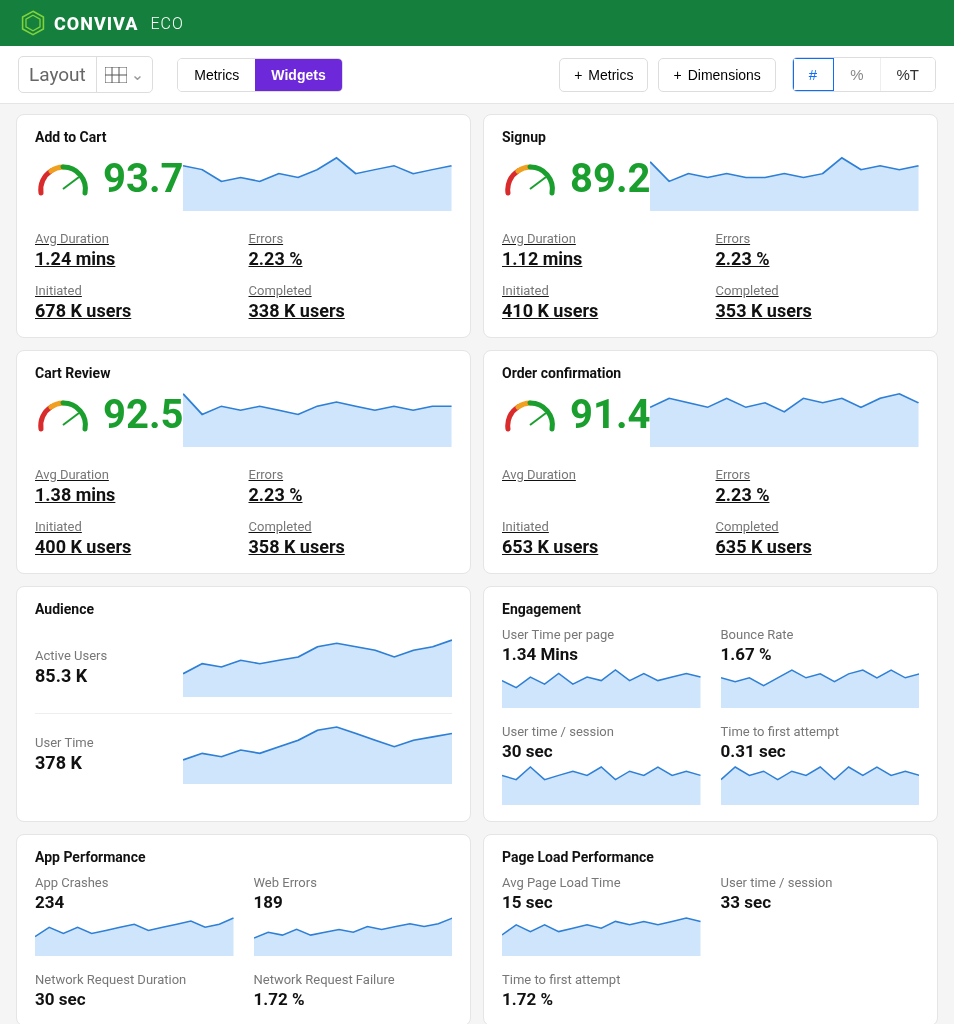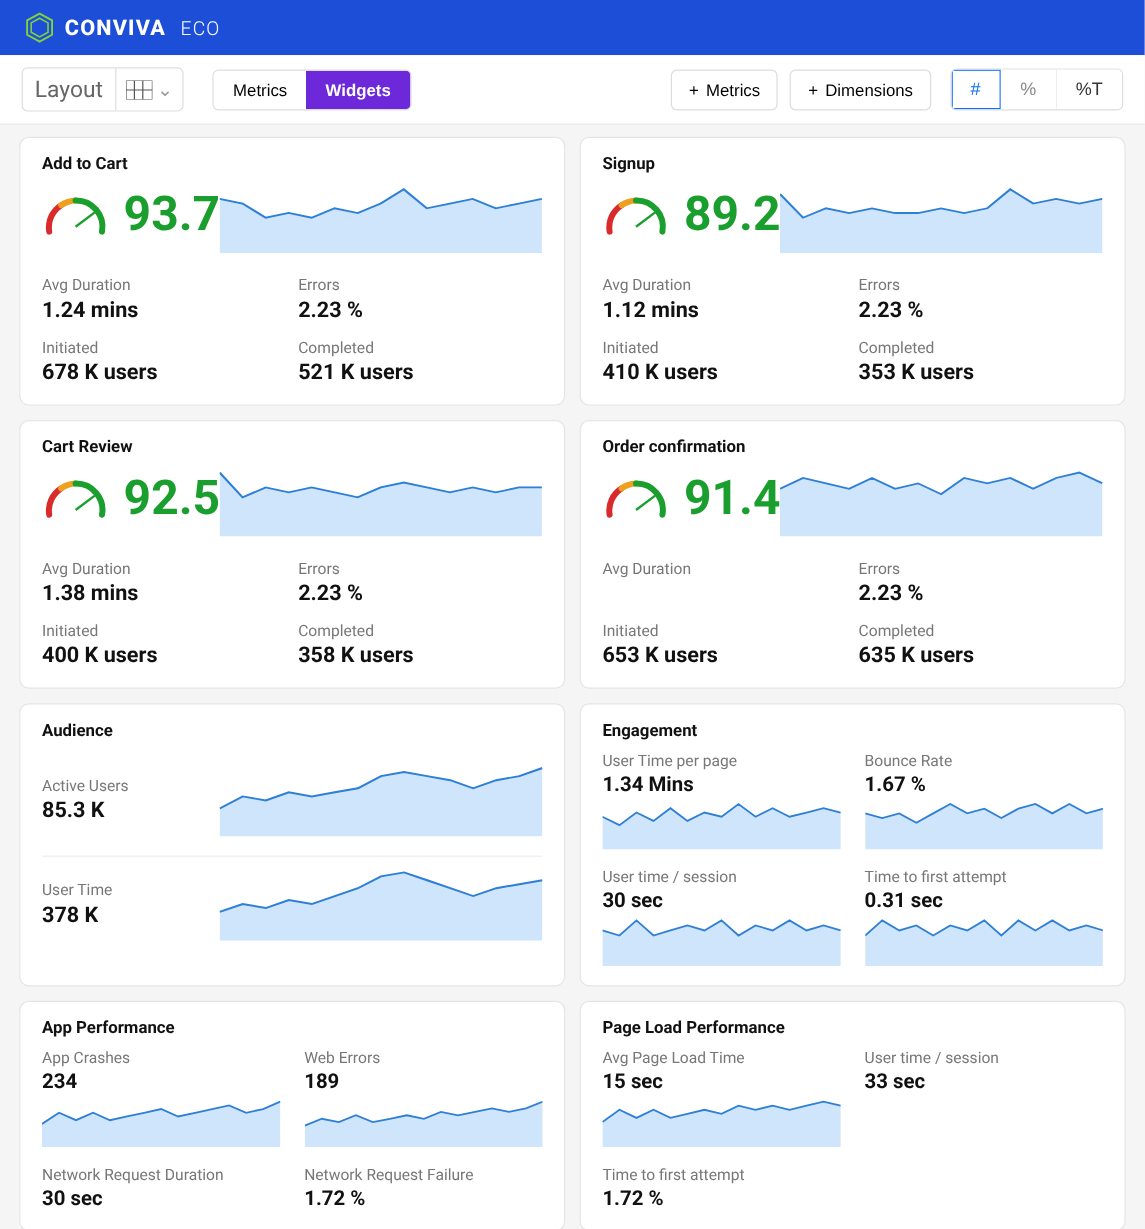--- a/index.html
+++ b/index.html
@@ -1,17 +1,17 @@
 <!DOCTYPE html>
 <html><head>
 <meta charset="utf-8">
 <style>
 * { margin: 0; padding: 0; box-sizing: border-box; }
 body { font-family: -apple-system, BlinkMacSystemFont, "Segoe UI", Roboto, "Helvetica Neue", sans-serif; background: #f5f5f5; color: #111; width: 954px; }
-.top-bar { background: #1d4ed8; height: 46px; display: flex; align-items: center; padding: 16px 20px; }
+.top-bar { background: #15803d; height: 46px; display: flex; align-items: center; padding: 16px 20px; }
 .logo-wrap { display: flex; align-items: center; gap: 8px; color: #fff; }
 .logo-text { font-weight: 800; letter-spacing: 1px; font-size: 18px; }
 .logo-sub { font-weight: 300; font-size: 16px; margin-left: 4px; letter-spacing: 1px; }
 .toolbar { background: #fff; border-bottom: 1px solid #e5e5e5; padding: 10px 18px; display: flex; align-items: center; gap: 10px; }
 .layout-select { display: flex; align-items: center; border: 1px solid #ddd; border-radius: 5px; overflow: hidden; }
 .layout-label { padding: 6px 10px; font-size: 19px; color: #666; border-right: 1px solid #ddd; }
 .layout-icon-btn { padding: 4px 8px; display: flex; align-items: center; gap: 4px; cursor: pointer; }
 .tabs-wrap { display: flex; border: 1px solid #ddd; border-radius: 5px; overflow: hidden; margin-left: 14px; }
 .tab { padding: 8px 16px; font-size: 14px; cursor: pointer; background: #fff; border: none; }
 .tab.active { background: #6d28d9; color: #fff; font-weight: 600; }
@@ -21,21 +21,21 @@
 .format-btn { padding: 8px 16px; font-size: 15px; background: #fff; border: none; border-right: 1px solid #eee; cursor: pointer; color: #888; }
 .format-btn:last-child { border-right: none; }
 .format-btn.active { color: #0d6efd; outline: 1px solid #0d6efd; outline-offset: -1px; }
 .grid { padding: 10px 16px; display: grid; grid-template-columns: 1fr 1fr; gap: 12px; }
 .card { background: #fff; border: 1px solid #e5e5e5; border-radius: 8px; padding: 14px 18px 16px; }
 .card-title { font-size: 14px; font-weight: 700; margin-bottom: 10px; }
 .score-row { display: flex; align-items: flex-start; gap: 0; }
 .gauge-block { display: flex; align-items: center; gap: 12px; flex-shrink: 0; }
 .score-val { font-size: 40px; font-weight: 700; color: #1a9e2e; }
 .spark-big { flex: 1; height: 56px; }
-.stat-grid { display: grid; grid-template-columns: 1fr 1fr; margin-top: 20px; gap: 14px 10px; }
+.stat-grid { display: grid; grid-template-columns: 1fr 1fr; margin-top: 20px; gap: 14px 10px; text-decoration: underline; }
 .stat-label { font-size: 13px; color: #777; margin-bottom: 2px; }
 .stat-value { font-size: 18px; font-weight: 700; }
 .aud-row { display: flex; align-items: center; gap: 18px; padding: 10px 0; }
 .aud-row + .aud-row { border-top: 1px solid #eee; margin-top: 6px; }
 .aud-label-block { width: 130px; flex-shrink: 0; }
 .eng-grid { display: grid; grid-template-columns: 1fr 1fr; gap: 16px 20px; margin-top: 8px; }
 .mini-stat .stat-value { font-size: 17px; }
 .mini-spark { height: 40px; width: 100%; margin-top: 4px; }
 svg.area { display: block; }
 .area-fill { fill: #cfe5fb; }
@@ -117,21 +117,21 @@
       <div>
           <div class="stat-label">Errors</div>
           <div class="stat-value">2.23 %</div>
         </div>
       <div>
           <div class="stat-label">Initiated</div>
           <div class="stat-value">678 K users</div>
         </div>
       <div>
           <div class="stat-label">Completed</div>
-          <div class="stat-value">521 K users</div>
+          <div class="stat-value">338 K users</div>
         </div>
     </div>
   </div>
 
   <div class="card">
     <div class="card-title">Signup</div>
     <div class="score-row">
       <div class="gauge-block">
         <svg width="56" height="40" viewBox="0 0 56 40">
             <path d="M6 34 A22 22 0 0 1 16 12" stroke="#d92b2b" stroke-width="5" fill="none" stroke-linecap="round"></path>

